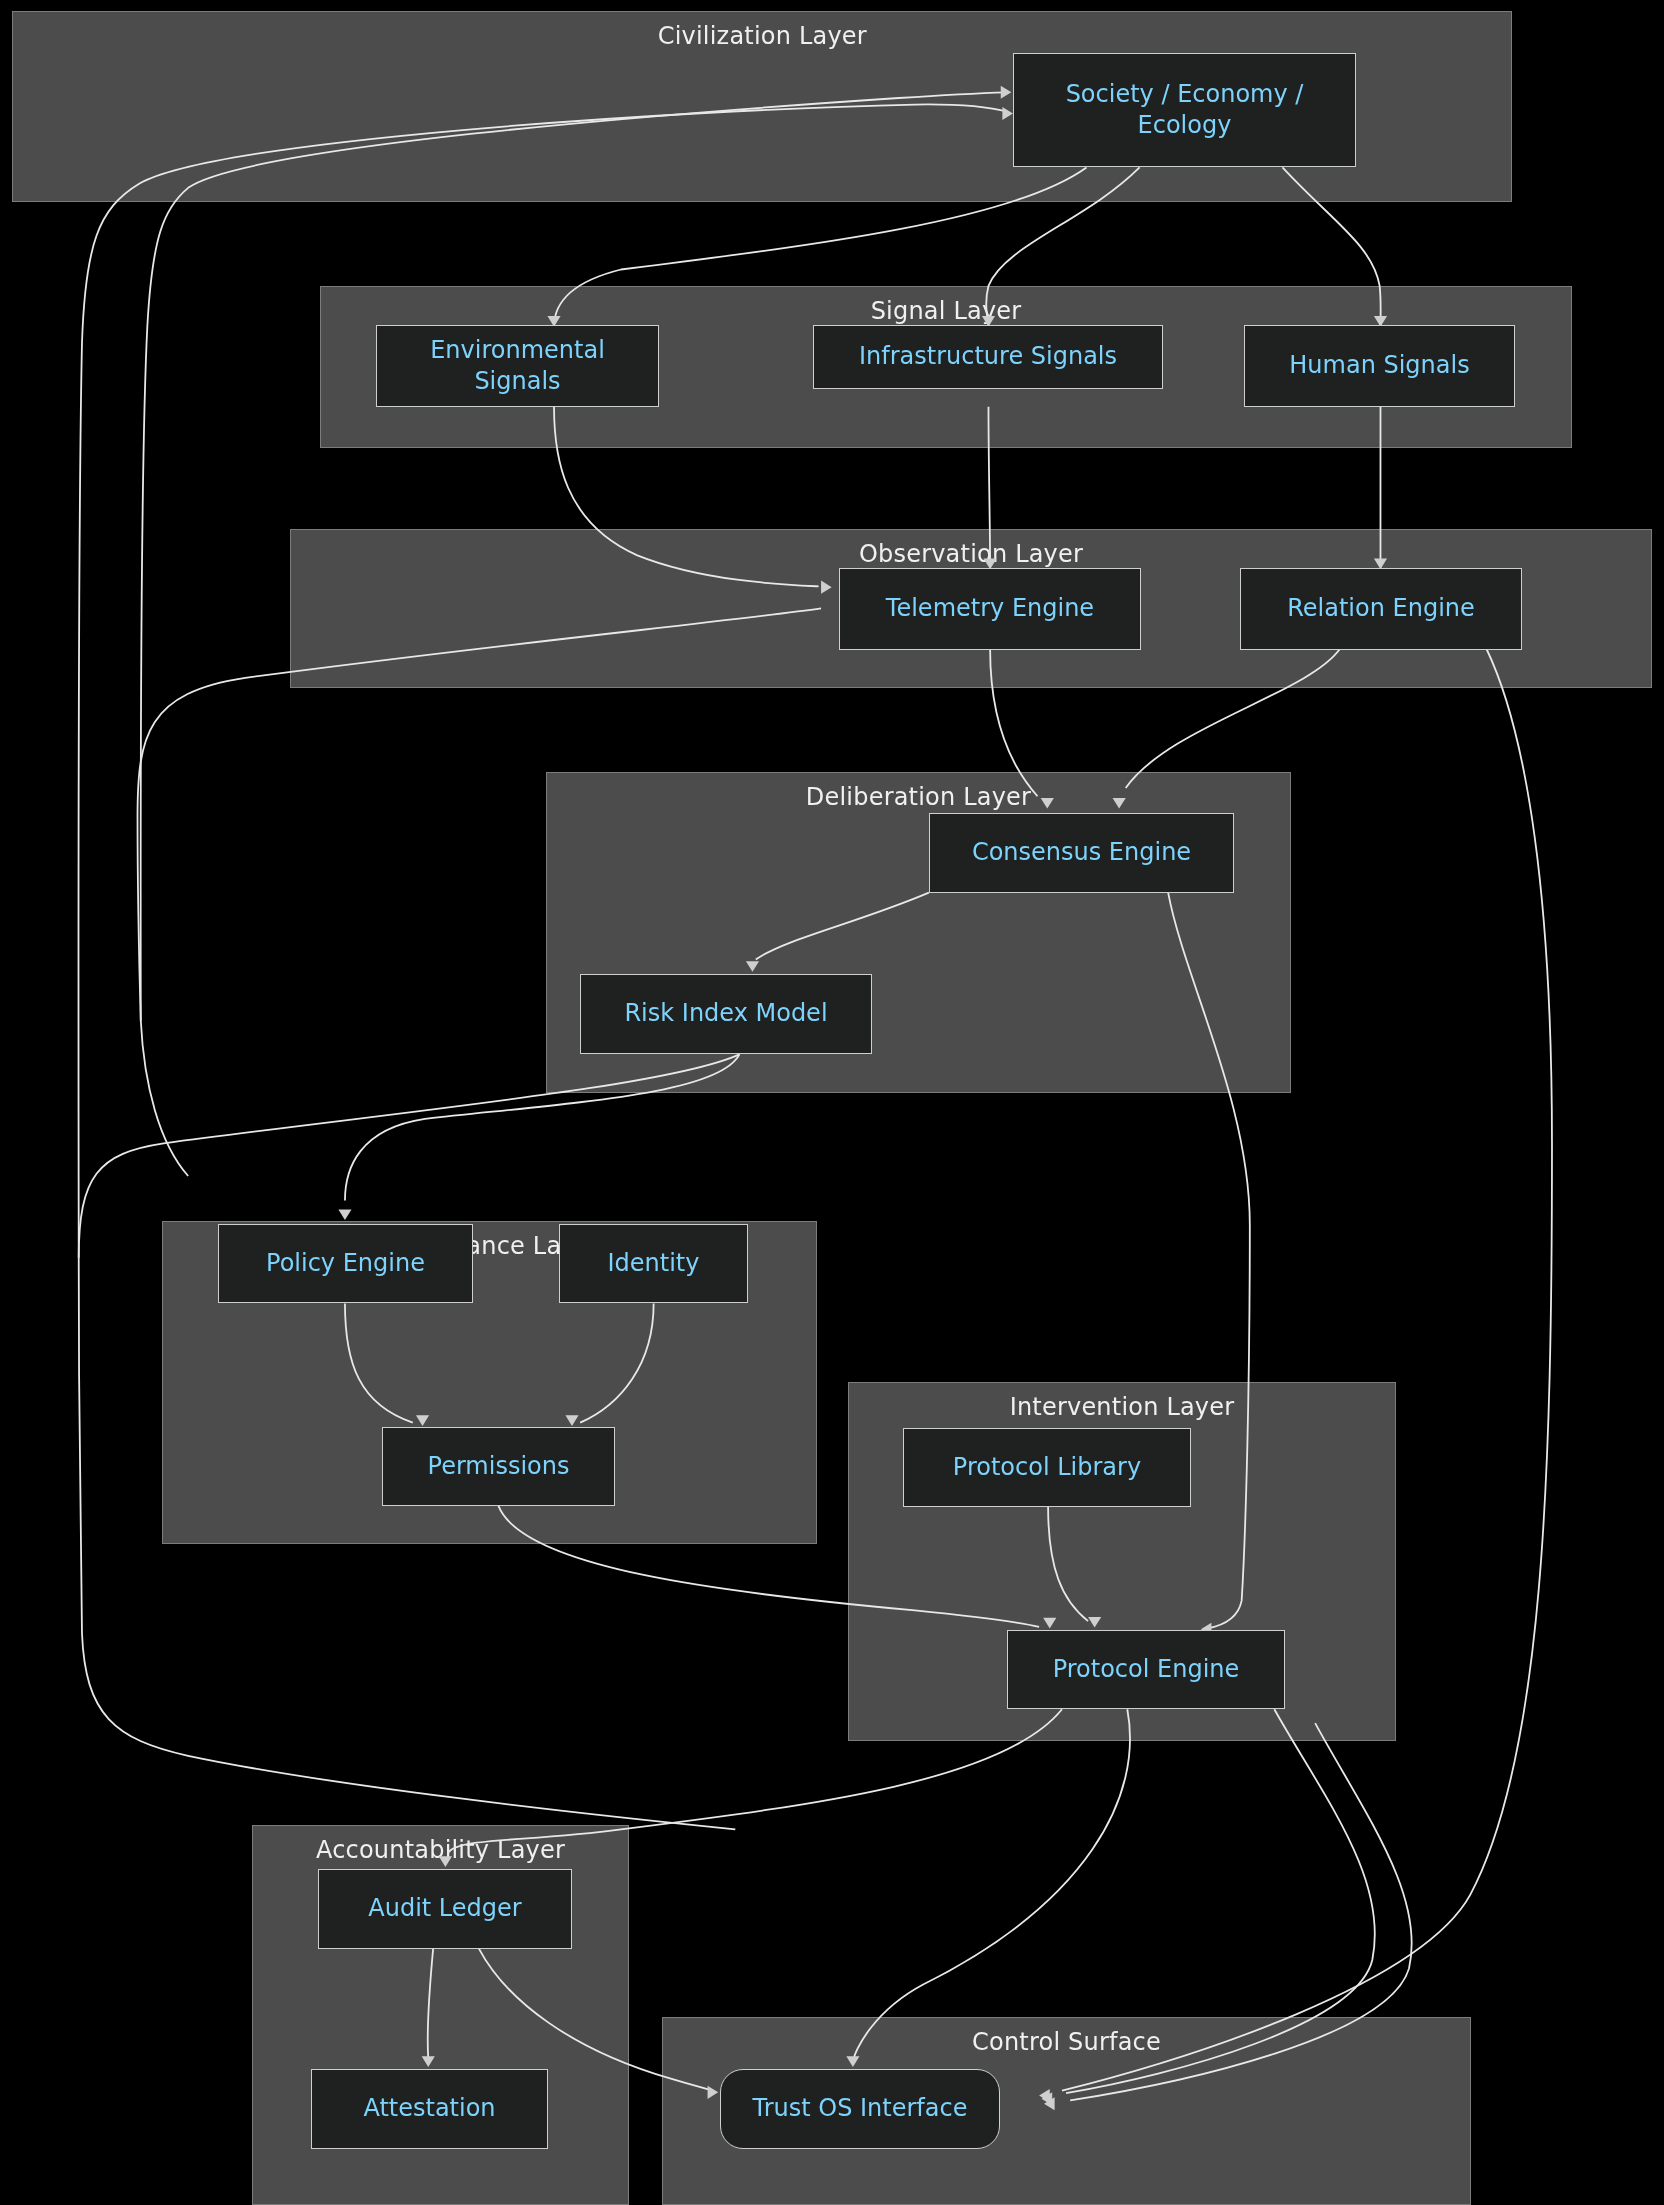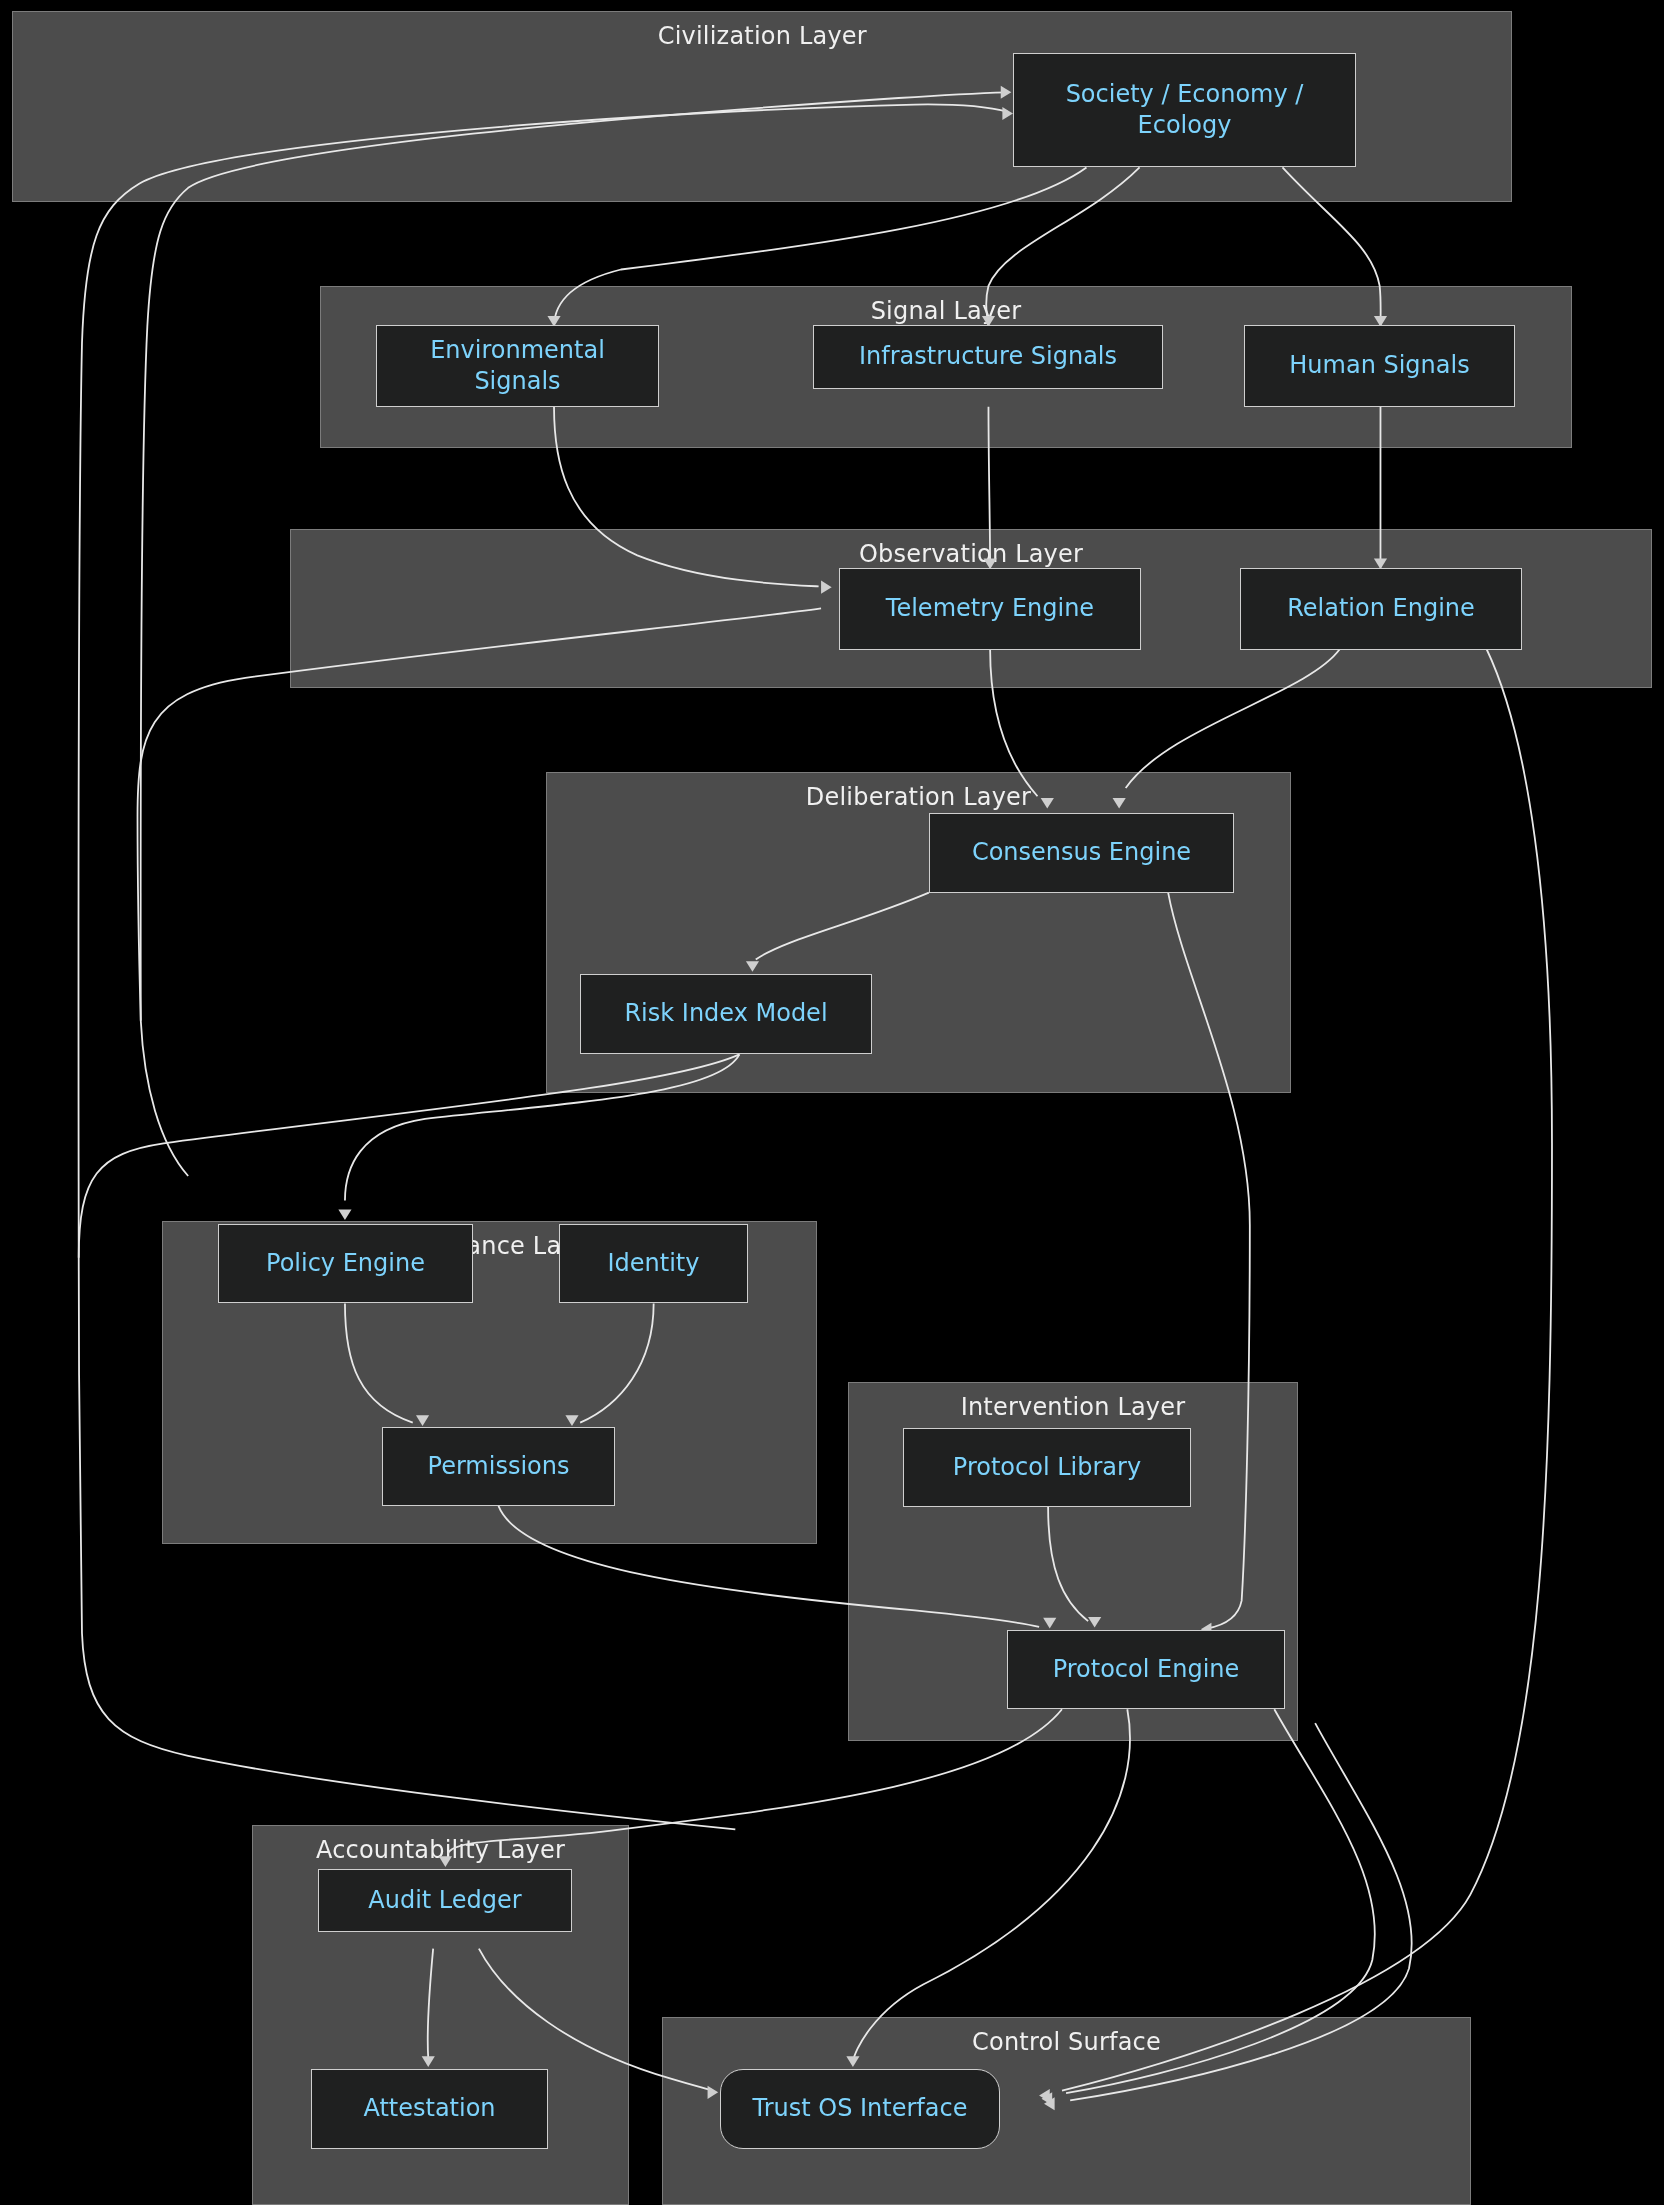--- a/index.html
+++ b/index.html
@@ -80,21 +80,21 @@
   </div>
   <div class="cluster" id="cl-observation" style="left: 290px; top: 529px; width: 1362px; height: 159px;">
     <div class="cluster-label">Observation Layer</div>
   </div>
   <div class="cluster" id="cl-deliberation" style="left: 546px; top: 772px; width: 745px; height: 321px;">
     <div class="cluster-label">Deliberation Layer</div>
   </div>
   <div class="cluster" id="cl-governance" style="left: 162px; top: 1221px; width: 655px; height: 323px;">
     <div class="cluster-label">Governance Layer</div>
   </div>
-  <div class="cluster" id="cl-intervention" style="left: 848px; top: 1382px; width: 450px; height: 359px;">
+  <div class="cluster" id="cl-intervention" style="left: 848px; top: 1382px; width: 548px; height: 359px;">
     <div class="cluster-label">Intervention Layer</div>
   </div>
   <div class="cluster" id="cl-accountability" style="left: 252px; top: 1825px; width: 377px; height: 380px;">
     <div class="cluster-label">Accountability Layer</div>
   </div>
   <div class="cluster" id="cl-controlsurface" style="left: 662px; top: 2017px; width: 809px; height: 188px;">
     <div class="cluster-label">Control Surface</div>
   </div>
 
   <svg id="edges" viewBox="0 0 2038 2700">
@@ -157,18 +157,18 @@
   <div class="node" id="nd-humansignals" style="left: 1244px; top: 325px; width: 271px; height: 82px;">Human Signals</div>
   <div class="node" id="nd-telemetry" style="left: 839px; top: 568px; width: 302px; height: 82px;">Telemetry Engine</div>
   <div class="node" id="nd-relation" style="left: 1240px; top: 568px; width: 282px; height: 82px;">Relation Engine</div>
   <div class="node" id="nd-consensus" style="left: 929px; top: 813px; width: 305px; height: 80px;">Consensus Engine</div>
   <div class="node" id="nd-riskindex" style="left: 580px; top: 974px; width: 292px; height: 80px;">Risk Index Model</div>
   <div class="node" id="nd-policyengine" style="left: 218px; top: 1224px; width: 255px; height: 79px;">Policy Engine</div>
   <div class="node" id="nd-identity" style="left: 559px; top: 1224px; width: 189px; height: 79px;">Identity</div>
   <div class="node" id="nd-permissions" style="left: 382px; top: 1427px; width: 233px; height: 79px;">Permissions</div>
   <div class="node" id="nd-protocollib" style="left: 903px; top: 1428px; width: 288px; height: 79px;">Protocol Library</div>
   <div class="node" id="nd-protocoleng" style="left: 1007px; top: 1630px; width: 278px; height: 79px;">Protocol Engine</div>
-  <div class="node" id="nd-auditledger" style="left: 318px; top: 1869px; width: 254px; height: 63px;">Audit Ledger</div>
+  <div class="node" id="nd-auditledger" style="left: 318px; top: 1869px; width: 254px; height: 80px;">Audit Ledger</div>
   <div class="node" id="nd-attestation" style="left: 311px; top: 2069px; width: 237px; height: 80px;">Attestation</div>
   <div class="node" id="nd-trustos" style="left: 720px; top: 2069px; width: 280px; height: 80px; border-radius: 23px;">Trust OS Interface</div>
 
 </div>
 
 
 </body></html>

